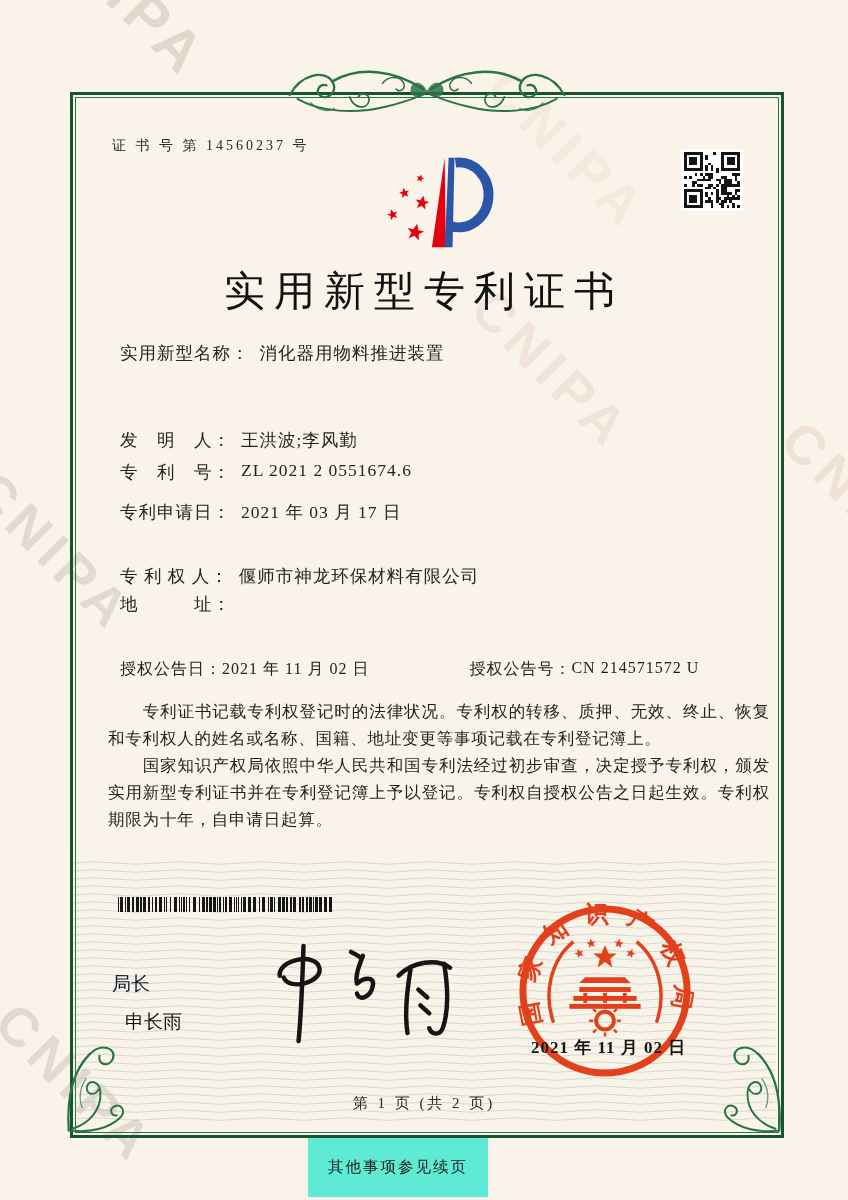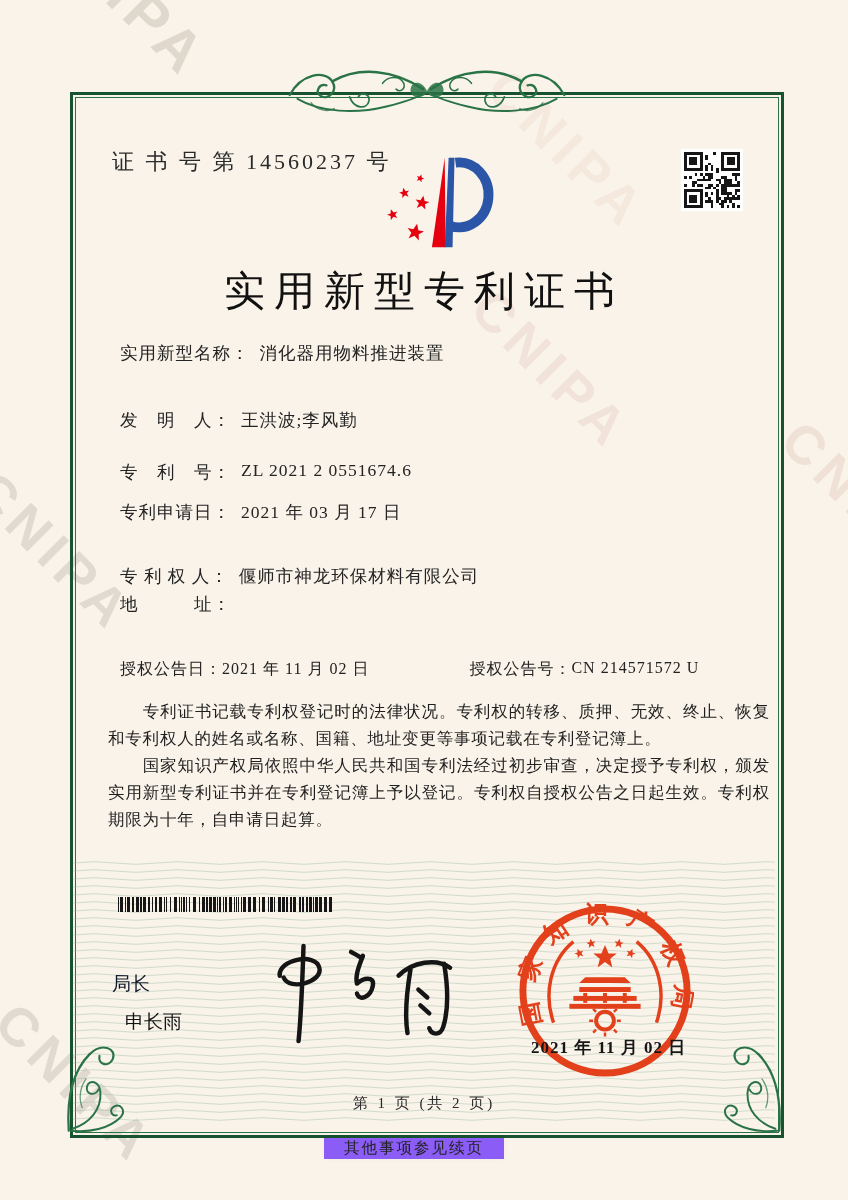--- a/index.html
+++ b/index.html
@@ -6,21 +6,21 @@
   .page{position:relative;width:848px;height:1200px;background:#f9f3e9;overflow:hidden;
         font-family:"Liberation Serif","DejaVu Serif",serif;color:#222;}
   
   .wm{position:absolute;font-family:"Liberation Sans","DejaVu Sans",sans-serif;font-weight:bold;
       transform:rotate(45deg);letter-spacing:7px;pointer-events:none;user-select:none;}
   
   .frame{position:absolute;left:70px;top:92px;width:708px;height:1040px;border:3px solid #17532e;}
   .frame-inner{position:absolute;inset:2px;border:1px solid #2a7347;}
   .waves{position:absolute;left:73px;top:858px;z-index:0;}
   
-  .cert-no{position:absolute;left:112px;top:147px;font-size:22px;letter-spacing:3px;color:#2a2a2a;text-align:center;}
+  .cert-no{position:absolute;left:112px;top:137px;font-size:14px;letter-spacing:3px;color:#2a2a2a;text-align:center;}
   .logo{position:absolute;left:350px;top:146px;}
   .qr{position:absolute;left:681px;top:149px;background:#fff;padding:3px;line-height:0;}
   .title{position:absolute;left:0;right:0;top:254px;text-align:center;font-size:41px;font-weight:normal;
          letter-spacing:9px;color:#111;margin-top:10px;}
   
   .row{position:absolute;left:120px;font-size:17.5px;color:#242424;display:flex;}
   .row .lab{white-space:pre;letter-spacing:1px;}
   .row .val{margin-left:10px;letter-spacing:1px;}
   .grant{position:absolute;left:120px;top:659px;font-size:16px;display:flex;}
   .grant .pair2{margin-left:100px;}
@@ -34,21 +34,21 @@
   .signer-title{position:absolute;left:112px;top:971px;font-family:Liberation Mono, monospace;
                 font-size:19px;color:#0f172a;z-index:2;}
   .signer-name{position:absolute;left:125px;top:1009px;font-family:"Liberation Sans","DejaVu Sans",sans-serif;
                font-size:19px;color:#131313;z-index:2;}
   .signature{position:absolute;left:252px;top:942px;z-index:2;}
   .seal{position:absolute;left:516px;top:902px;z-index:2;}
   .seal-date{position:absolute;left:531px;top:1036px;width:170px;font-size:17px;font-weight:600;
              color:#161616;letter-spacing:1px;z-index:3;}
   .page-num{position:absolute;left:0;right:0;top:1094px;text-align:center;font-size:15px;
             letter-spacing:3px;color:#2a2a2a;z-index:2;}
-  .continuation{position:absolute;left:324px;top:1138px;background:#8b5cf6;padding:0 20px;
+  .continuation{position:absolute;left:308px;top:1138px;background:#5eead4;padding:19px 20px;
                 font-size:15.5px;letter-spacing:2px;color:#222;box-shadow:0 0 4px rgba(0,0,0,0.04);}
   .flourish{position:absolute;z-index:1;}
   .flourish.fl-br{transform:scaleX(-1);}
   .ornament-top{position:absolute;left:282px;top:53px;z-index:1;}
 </style>
 </head>
 <body>
 
 <div class="page">
 
@@ -262,21 +262,21 @@
         <rect x="20" y="20" width="1" height="1" fill="#161616"></rect>
       </svg>
   </div>
 
   <div class="title">实用新型专利证书</div>
 
   <div class="row" style="top:341px;">
     <span class="lab">实用新型名称：</span>
     <span class="val">消化器用物料推进装置</span>
   </div>
-  <div class="row" style="top:408px;">
+  <div class="row" style="top:428px;">
     <span class="lab">发　明　人：</span>
     <span class="val">王洪波;李风勤</span>
   </div>
   <div class="row" style="top:460px;">
     <span class="lab">专　利　号：</span>
     <span class="val">ZL 2021 2 0551674.6</span>
   </div>
   <div class="row" style="top:500px;">
     <span class="lab">专利申请日：</span>
     <span class="val">2021 年 03 月 17 日</span>

